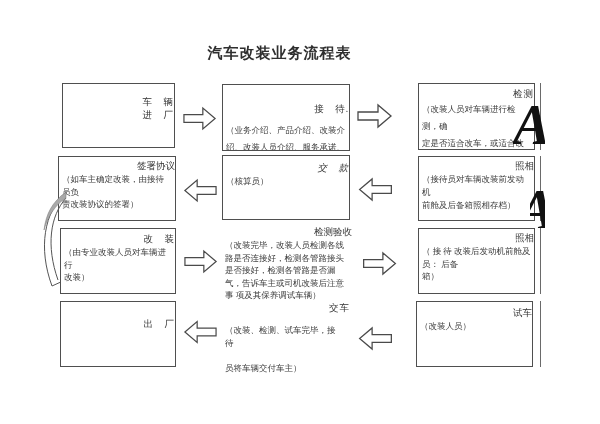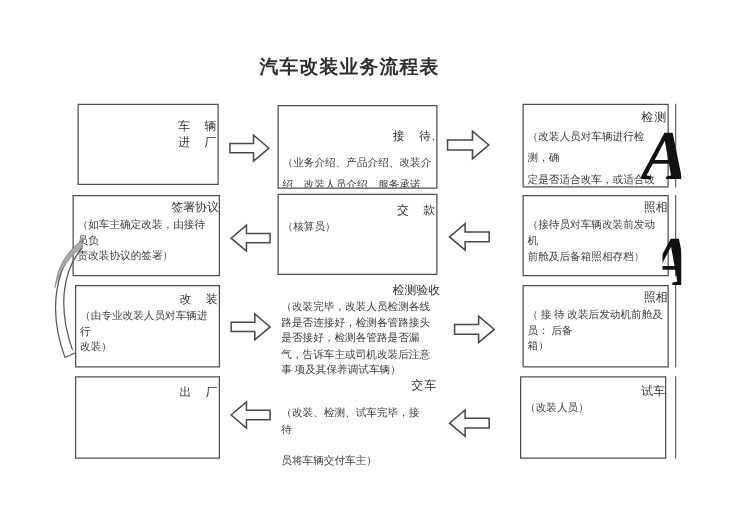--- a/index.html
+++ b/index.html
@@ -21,26 +21,26 @@
   .vline{position:absolute;width:1px;background:#6a6a6a;}
   .artifact{position:absolute;overflow:hidden;color:#111;}
   .artifact span{font-weight:bold;font-size:56px;line-height:48px;font-family:"Liberation Serif",serif;display:block;}
   .curve{position:absolute;left:38px;top:190px;width:34px;height:100px;}
   
   #n-enter .node-title{margin-top:12px;line-height:13px;}
   #n-reception .node-title{margin-top:18px;}
   #n-reception .node-body{margin-top:6px;}
   #n-inspect .node-title{margin-top:4px;}
   #n-sign .node-title{margin-top:3px;letter-spacing:0;}
-  #n-pay .node-title{margin-top:6px;}
+  #n-pay .node-title{margin-top:6px;font-style:italic;}
   #n-photo1 .node-title{margin-top:3px;letter-spacing:0;}
   #n-modify .node-title{margin-top:4px;}
   #n-accept .node-title{margin-top:0;letter-spacing:0;}
   #n-photo2 .node-title{margin-top:3px;letter-spacing:0;}
-  #n-leave .node-title{margin-top:6px;}
+  #n-leave .node-title{margin-top:16px;}
   #n-deliver .node-title{margin-top:2px;}
   #n-deliver .node-body{margin-top:9px;}
   #n-test .node-title{margin-top:5px;letter-spacing:0;}
 </style>
 </head>
 <body>
 
 <div id="page">
 
   <div class="doc-title">汽车改装业务流程表</div>

